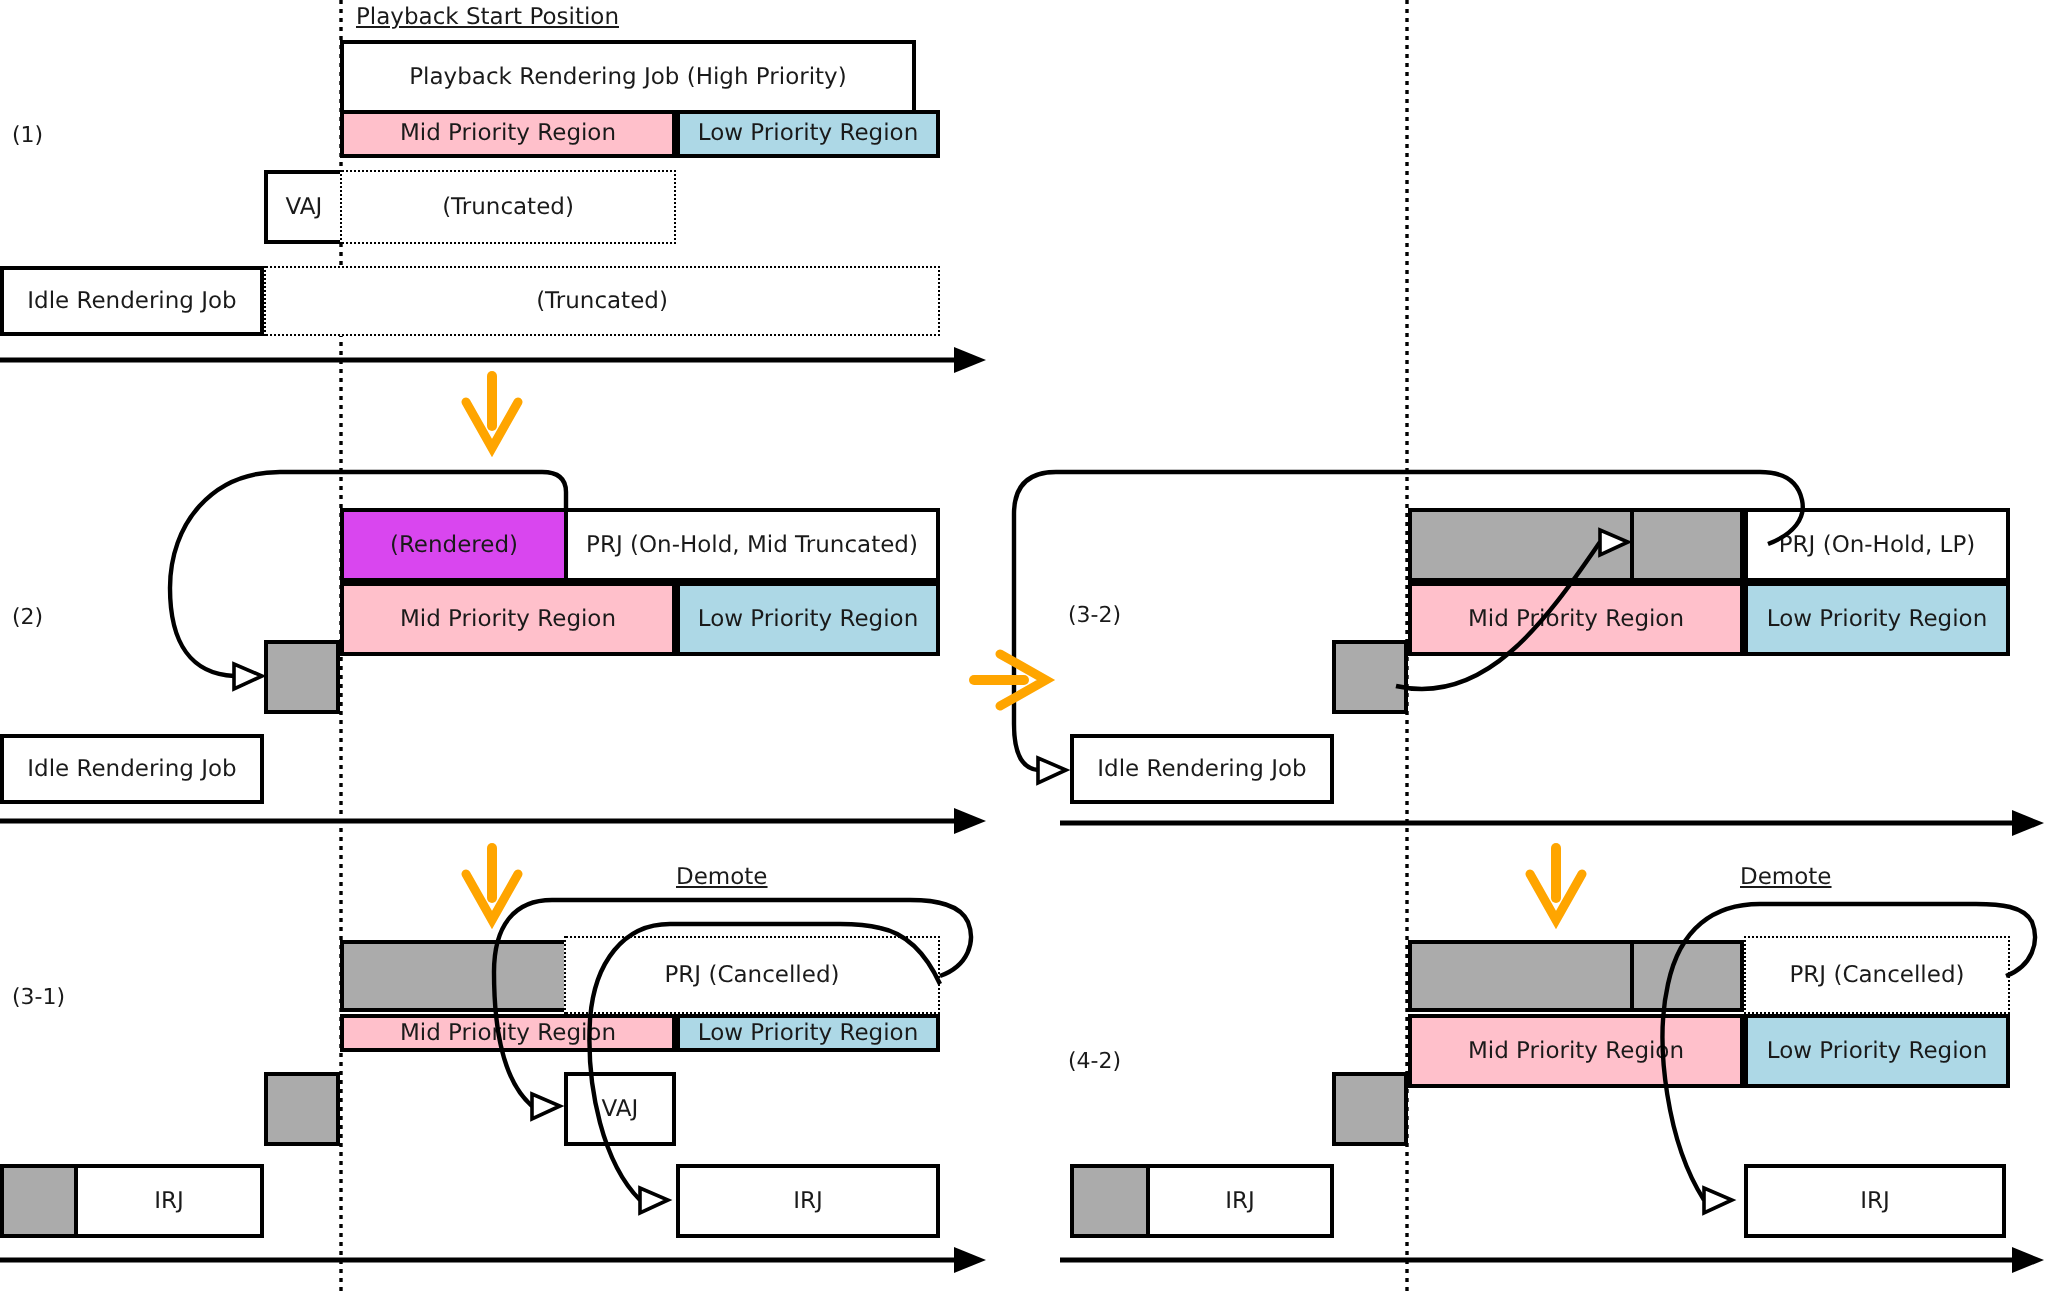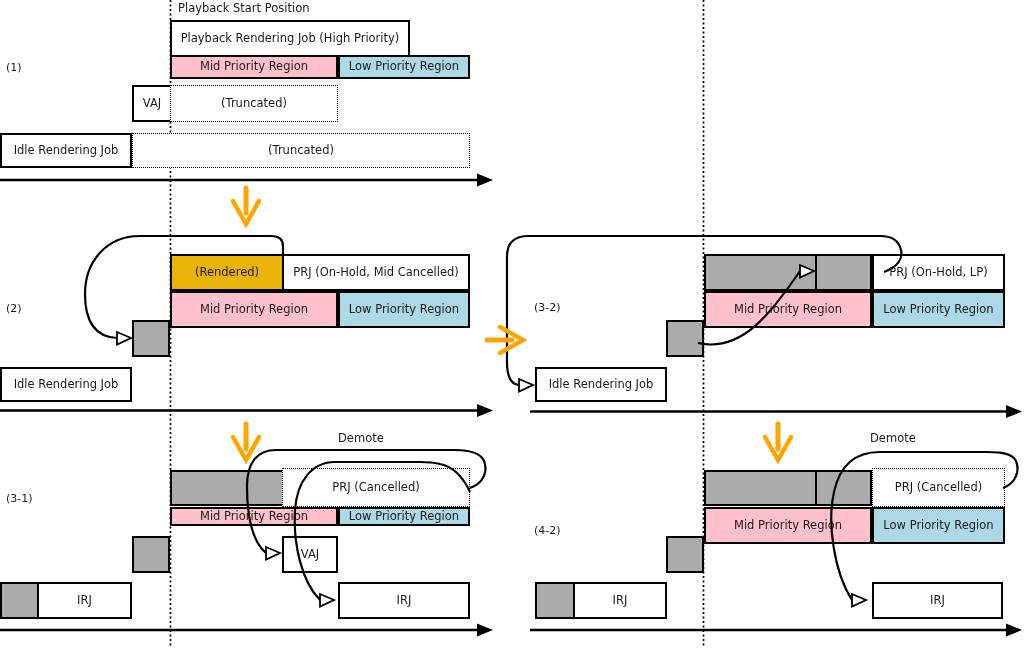--- a/index.html
+++ b/index.html
@@ -4,51 +4,51 @@
 <style>
   html,body{margin:0;padding:0;background:#fff;}
   .canvas{position:relative;width:1024px;height:648px;background:#fff;overflow:hidden;
           font-family:"DejaVu Sans","Liberation Sans",sans-serif;color:#1a1a1a;}
   svg.layer{position:absolute;left:0;top:0;pointer-events:none;}
   .box{position:absolute;box-sizing:border-box;border:2px solid #000;background:#fff;
        display:flex;align-items:center;justify-content:center;font-size:11.5px;line-height:1;
        white-space:nowrap;z-index:1;}
   .dashed{border:1.6px dotted #000;}
   .lbl{position:absolute;font-size:11px;z-index:1;white-space:nowrap;}
-  .lbl2{position:absolute;font-size:11.5px;z-index:1;white-space:nowrap;}
+  .lbl2{position:absolute;font-size:11.5px;z-index:1;white-space:nowrap;text-decoration:underline;}
 </style>
 </head>
 <body>
 
 <div class="canvas">
 
   <svg class="layer" width="1024" height="648" style="z-index:0">
     <line x1="170.5" y1="0" x2="170.5" y2="648" stroke="#000" stroke-width="1.7" stroke-dasharray="2 2.5"></line>
     <line x1="703.5" y1="0" x2="703.5" y2="648" stroke="#000" stroke-width="1.7" stroke-dasharray="2 2.5"></line>
   </svg>
 
   <div class="lbl2" style="left:178px;top:1px">Playback Start Position</div>
   <div class="lbl" style="left:6px;top:61px">(1)</div>
   <div class="lbl" style="left:6px;top:302px">(2)</div>
   <div class="lbl" style="left:6px;top:492px">(3-1)</div>
   <div class="lbl" style="left:534px;top:301px">(3-2)</div>
   <div class="lbl" style="left:534px;top:524px">(4-2)</div>
   <div class="lbl2" style="left:338px;top:431px">Demote</div>
   <div class="lbl2" style="left:870px;top:431px">Demote</div>
 
-  <div class="box" style="left:170px;top:20px;width:240px;height:37px">Playback Rendering Job (High Priority)</div>
+  <div class="box" style="left:170px;top:20px;width:288px;height:37px">Playback Rendering Job (High Priority)</div>
   <div class="box" style="left: 170px; top: 55px; width: 168px; height: 24px; background-color: rgb(255, 192, 203);">Mid Priority Region</div>
   <div class="box" style="left: 338px; top: 55px; width: 132px; height: 24px; background-color: rgb(173, 216, 230);">Low Priority Region</div>
   <div class="box" style="left:132px;top:85px;width:40px;height:37px">VAJ</div>
   <div class="box dashed" style="left:170px;top:85px;width:168px;height:37px">(Truncated)</div>
   <div class="box" style="left:0px;top:133px;width:132px;height:35px">Idle Rendering Job</div>
   <div class="box dashed" style="left:132px;top:133px;width:338px;height:35px">(Truncated)</div>
 
-  <div class="box" style="left: 170px; top: 254px; width: 114px; height: 37px; background-color: #eab308;">(Rendered)</div>
-  <div class="box" style="left:282px;top:254px;width:188px;height:37px">PRJ (On-Hold, Mid Cancelled)</div>
+  <div class="box" style="left: 170px; top: 254px; width: 114px; height: 37px; background-color: #d946ef;">(Rendered)</div>
+  <div class="box" style="left:282px;top:254px;width:188px;height:37px">PRJ (On-Hold, Mid Truncated)</div>
   <div class="box" style="left: 170px; top: 291px; width: 168px; height: 37px; background-color: rgb(255, 192, 203);">Mid Priority Region</div>
   <div class="box" style="left: 338px; top: 291px; width: 132px; height: 37px; background-color: rgb(173, 216, 230);">Low Priority Region</div>
   <div class="box" style="left: 132px; top: 320px; width: 38px; height: 37px; background-color: rgb(171, 171, 171);"></div>
   <div class="box" style="left:0px;top:367px;width:132px;height:35px">Idle Rendering Job</div>
 
   <div class="box" style="left: 704px; top: 254px; width: 113px; height: 37px; background-color: rgb(171, 171, 171);"></div>
   <div class="box" style="left: 815px; top: 254px; width: 57px; height: 37px; background-color: rgb(171, 171, 171);"></div>
   <div class="box" style="left:872px;top:254px;width:133px;height:37px">PRJ (On-Hold, LP)</div>
   <div class="box" style="left: 704px; top: 291px; width: 168px; height: 37px; background-color: rgb(255, 192, 203);">Mid Priority Region</div>
   <div class="box" style="left: 872px; top: 291px; width: 133px; height: 37px; background-color: rgb(173, 216, 230);">Low Priority Region</div>

